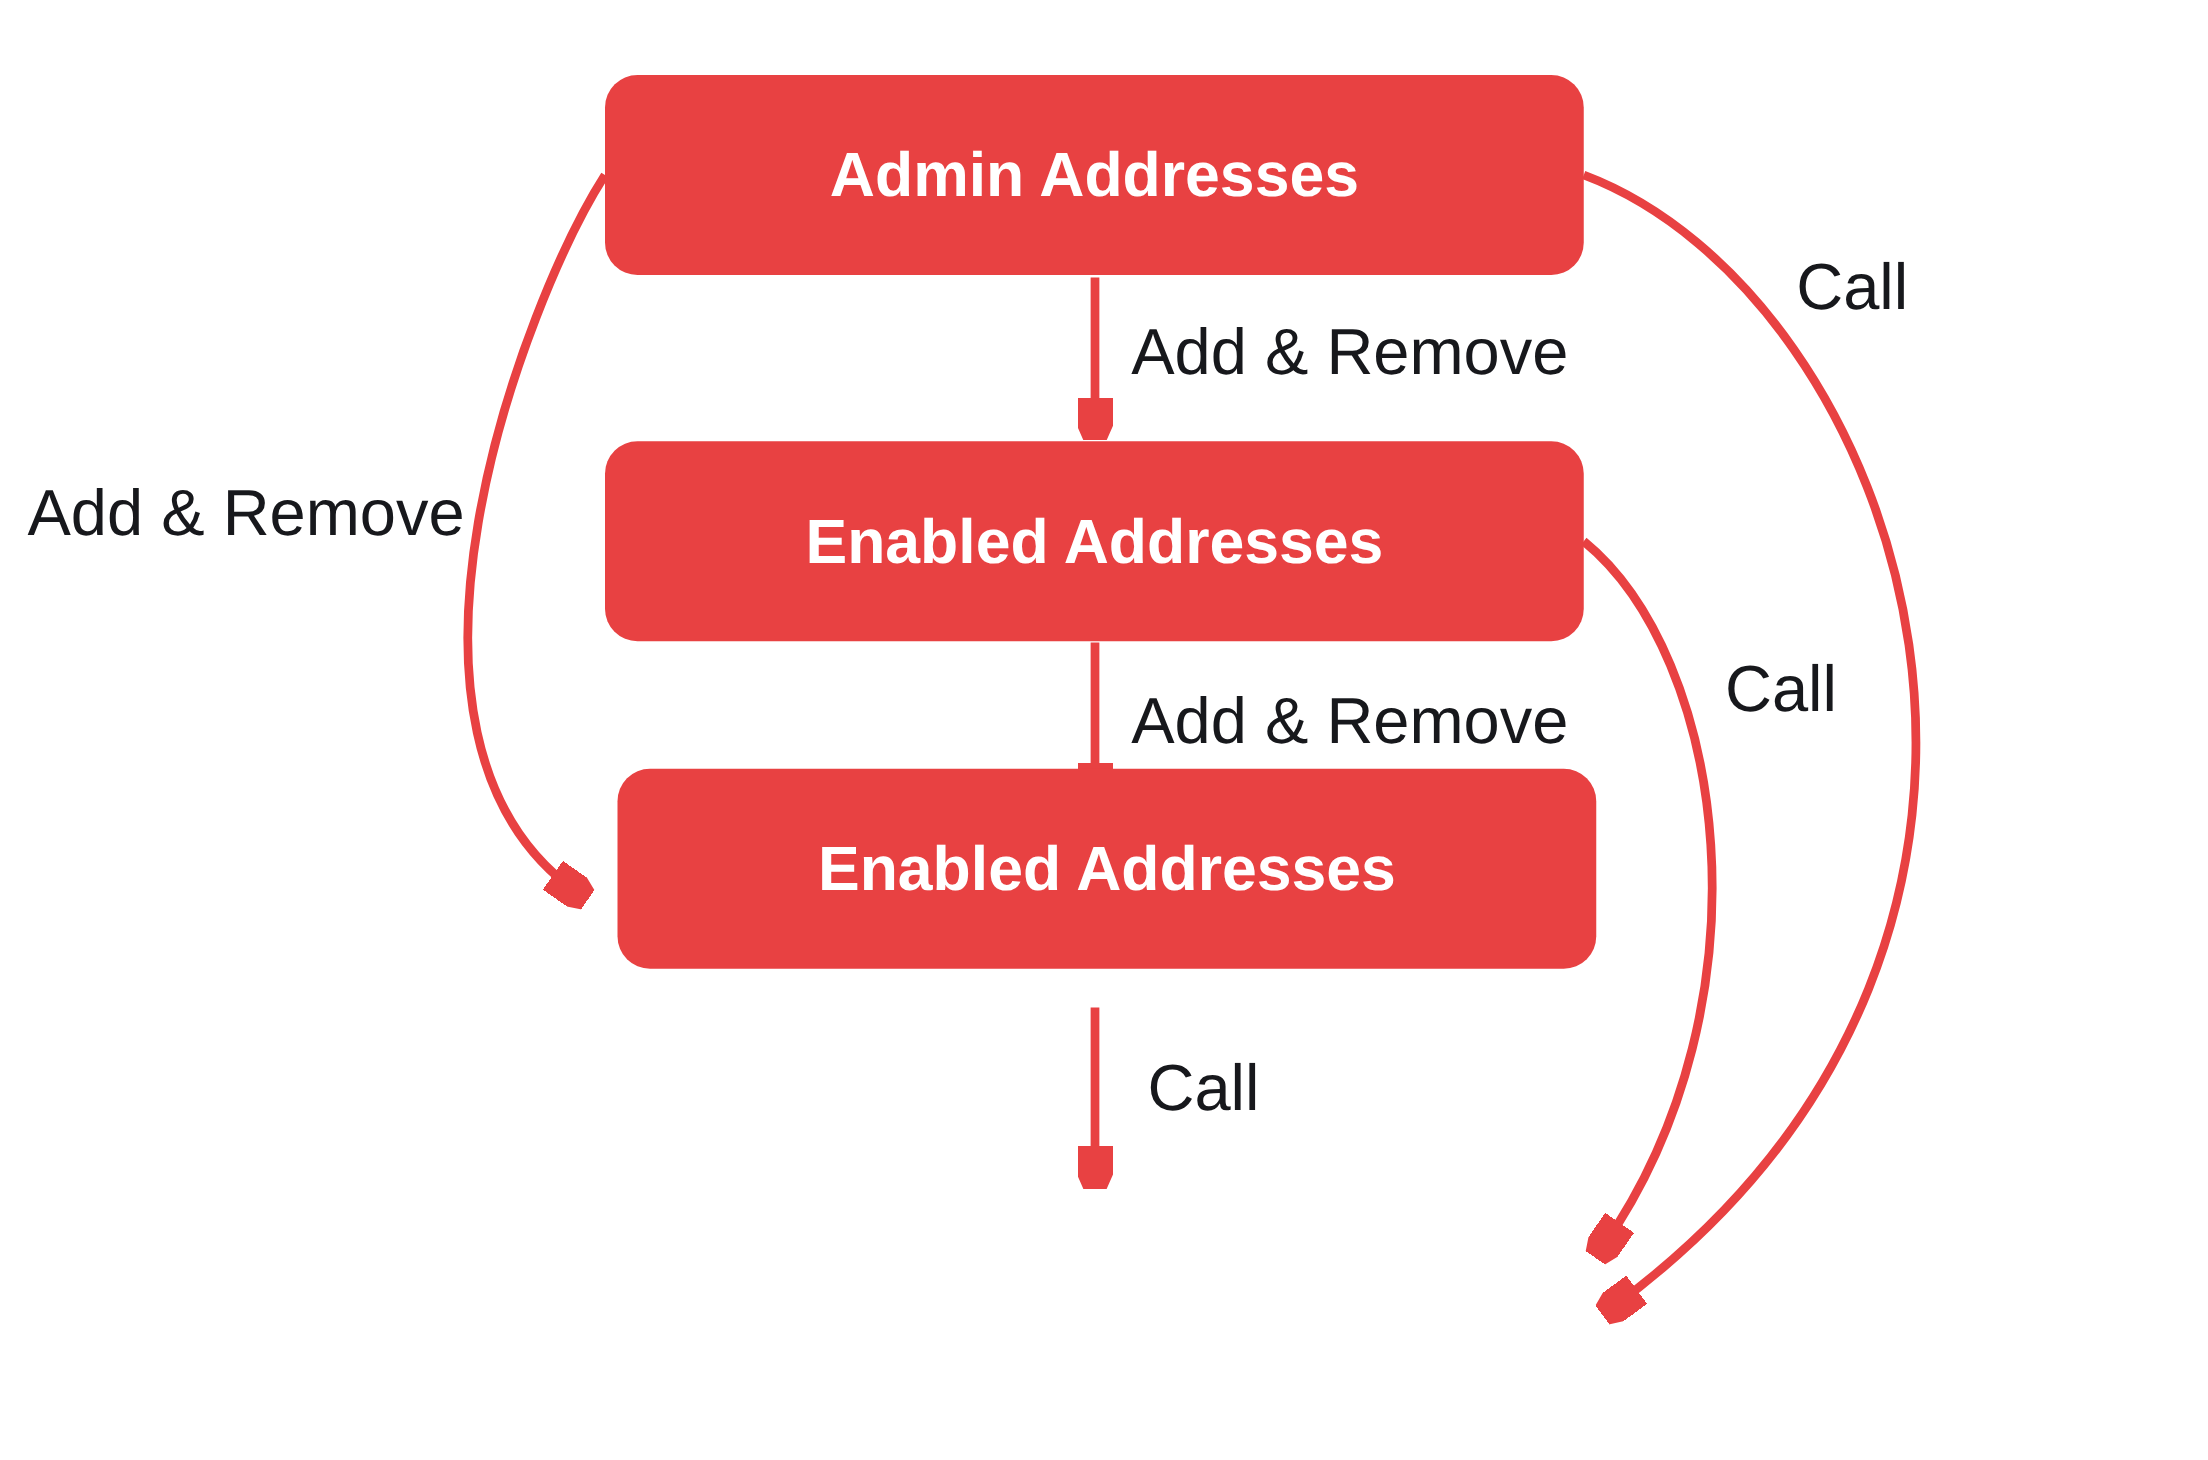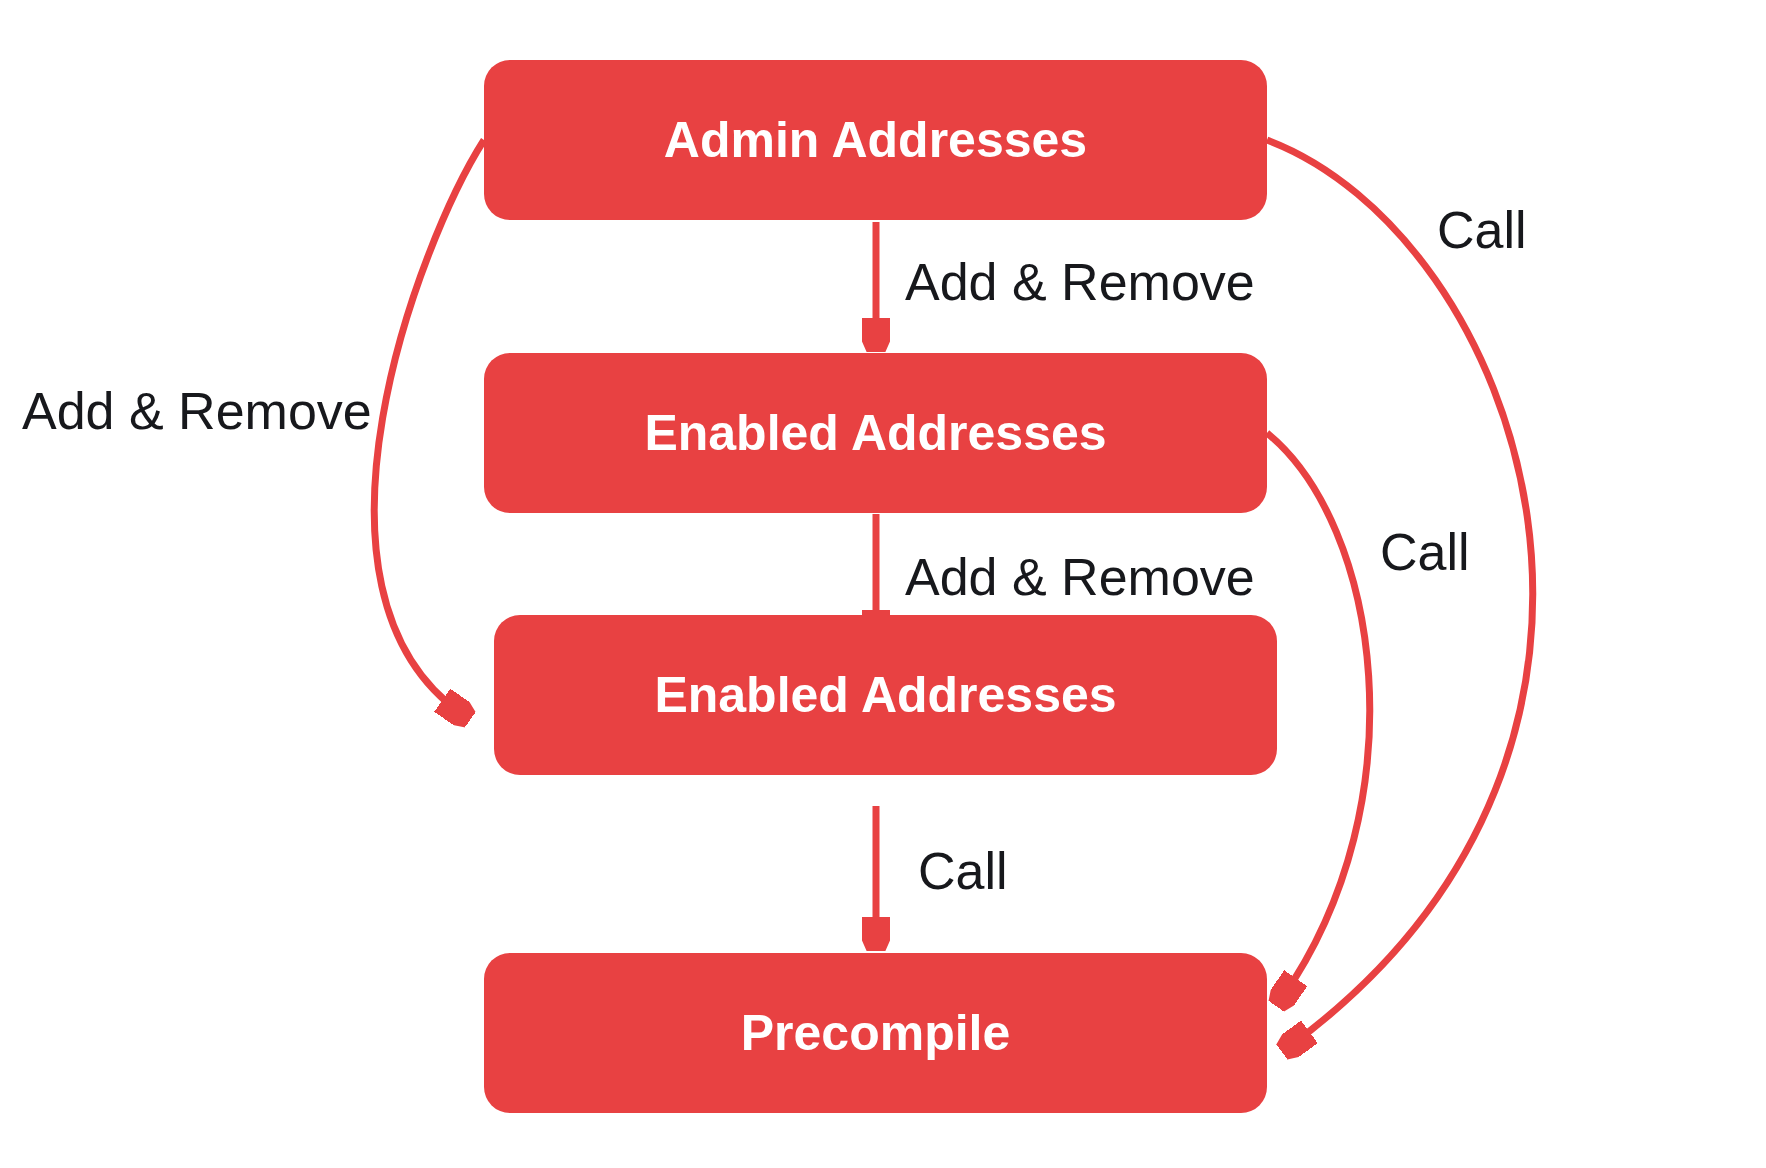--- a/index.html
+++ b/index.html
@@ -80,23 +80,20 @@
   </div>
 
   <div class="node" style="top: 353px;">
     <span class="node-label">Enabled Addresses</span>
   </div>
 
   <div class="node" style="top: 615px; margin-left: 10px;">
     <span class="node-label">Enabled Addresses</span>
   </div>
 
-  <div class="node" style="top: 953px;">
-    <span class="node-label">Precompile</span>
-  </div>
 
   <div class="edge-label" style="left: 905px; top: 251px;">Add &amp; Remove</div>
 
   <div class="edge-label" style="left: 905px; top: 546px;">Add &amp; Remove</div>
 
   <div class="edge-label" style="left: 918px; top: 840px;">Call</div>
 
   <div class="edge-label" style="left: 22px; top: 380px;">Add &amp; Remove</div>
 
   <div class="edge-label" style="left: 1380px; top: 521px;">Call</div>

